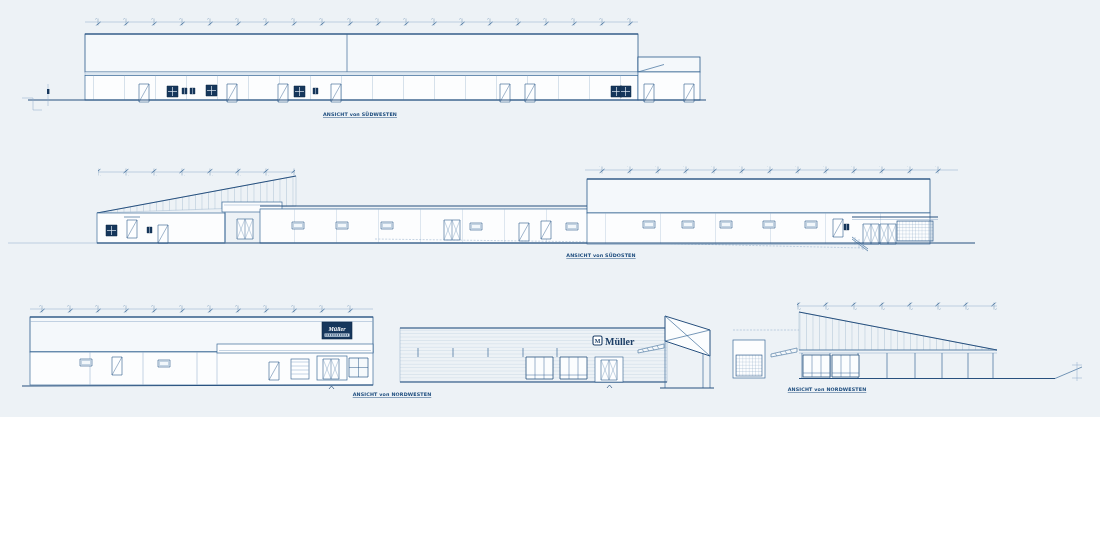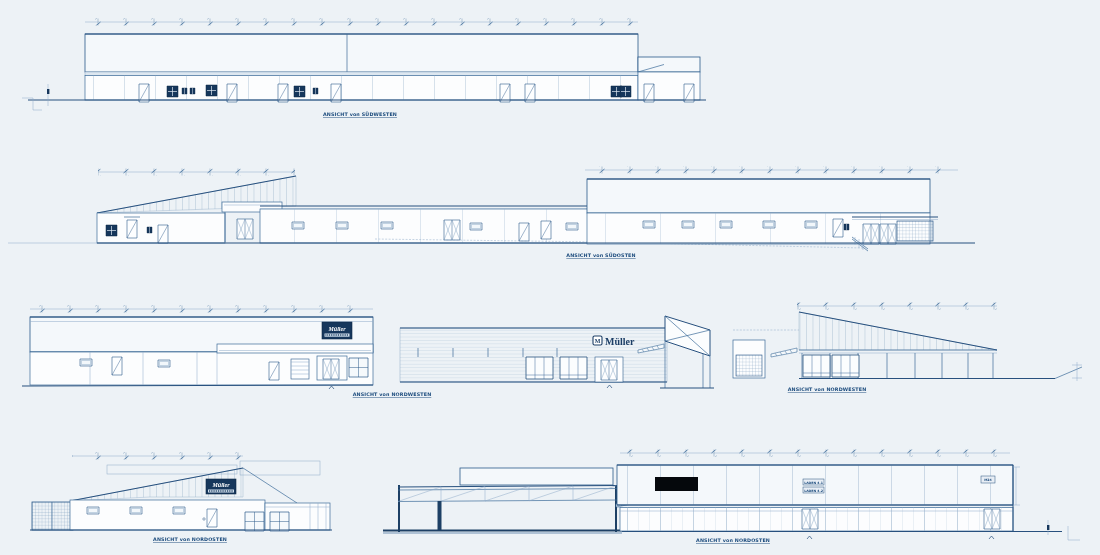--- a/index.html
+++ b/index.html
@@ -1,16 +1,16 @@
 <!DOCTYPE html>
 <html><head>
 <meta charset="utf-8">
 <style>
   html,body{margin:0;padding:0;}
-  .sheet{position:relative;width:1100px;height:555px;background:#edf2f6;overflow:hidden;
+  .sheet{position:relative;width:1100px;height:417px;background:#edf2f6;overflow:hidden;
          font-family:"Liberation Sans",sans-serif;}
   svg{position:absolute;left:0;top:0;}
   .ln{stroke:#3c6b99;stroke-width:.7;fill:none}
   .lnS{stroke:#27507e;stroke-width:1;fill:none}
   .lnT{stroke:#8fabc8;stroke-width:.5;fill:none}
   .cut{stroke:#1d4065;stroke-width:2;fill:none}
   .wall{fill:#fcfdfe;stroke:#3c6b99;stroke-width:.7}
   .band{fill:#f4f8fb;stroke:#2c5a8a;stroke-width:.8}
   .door{fill:#fdfeff;stroke:#2c5a8a;stroke-width:.6}
   .dash{stroke-dasharray:2 1.4}

